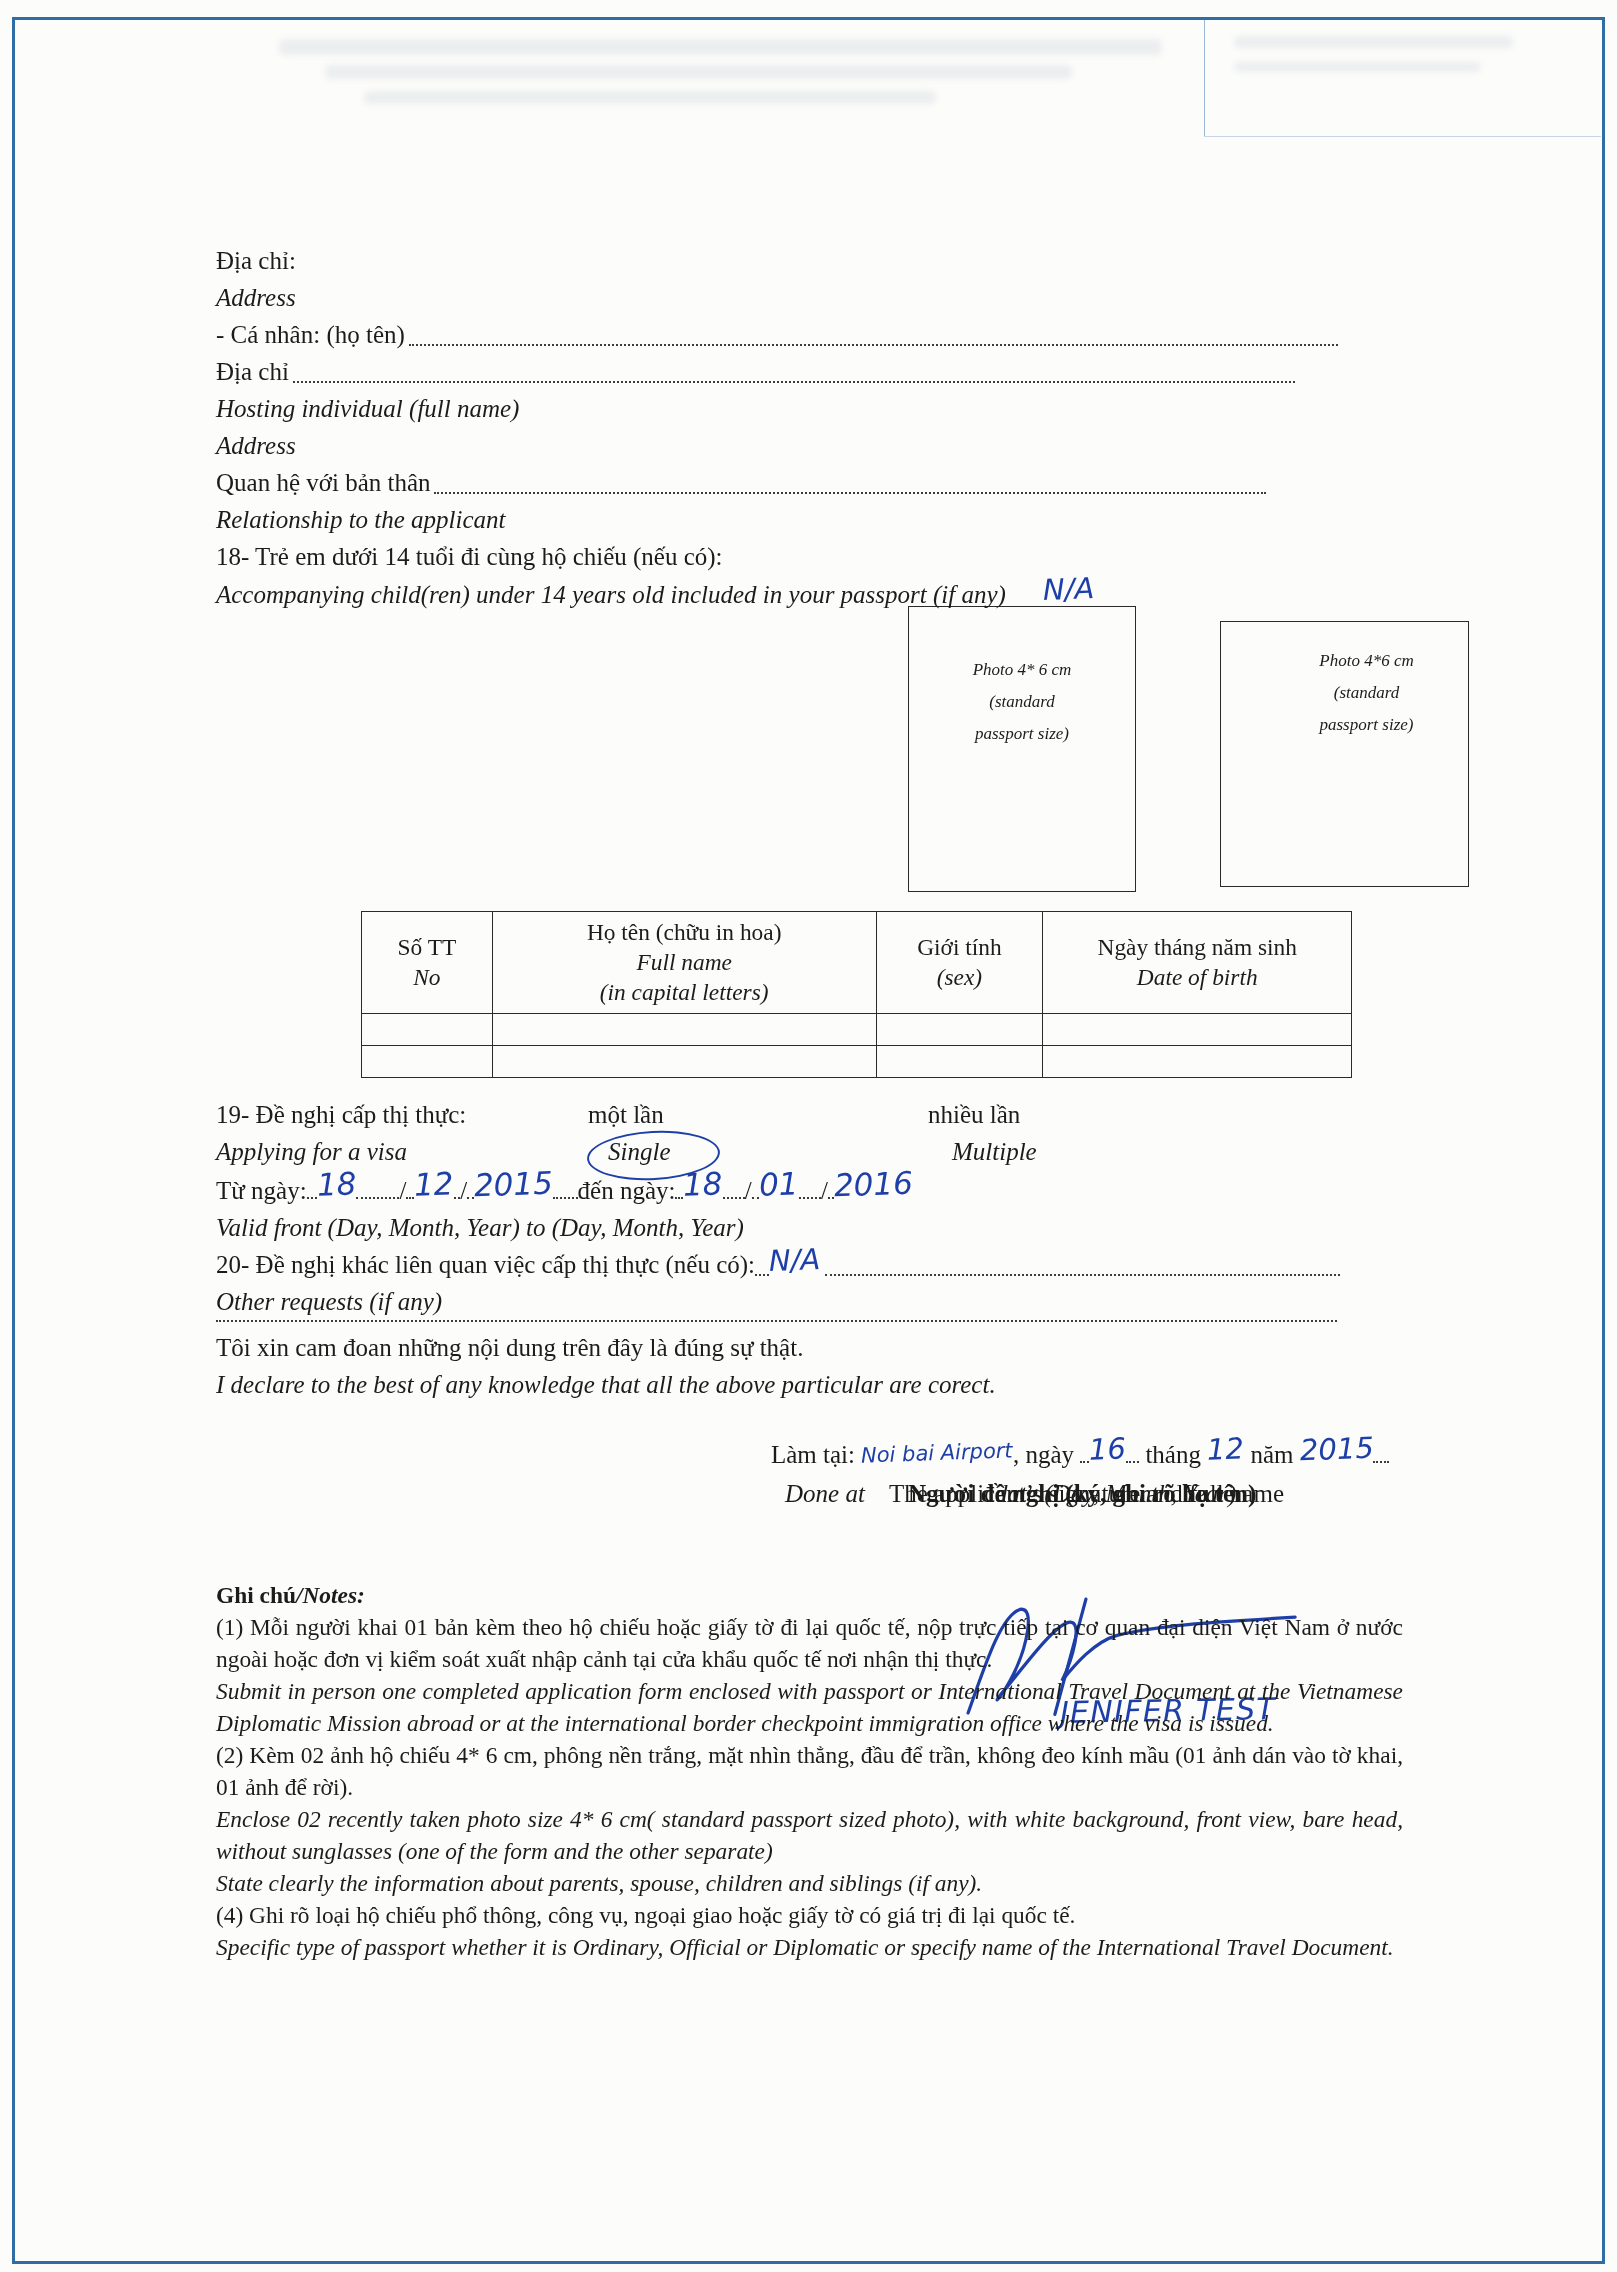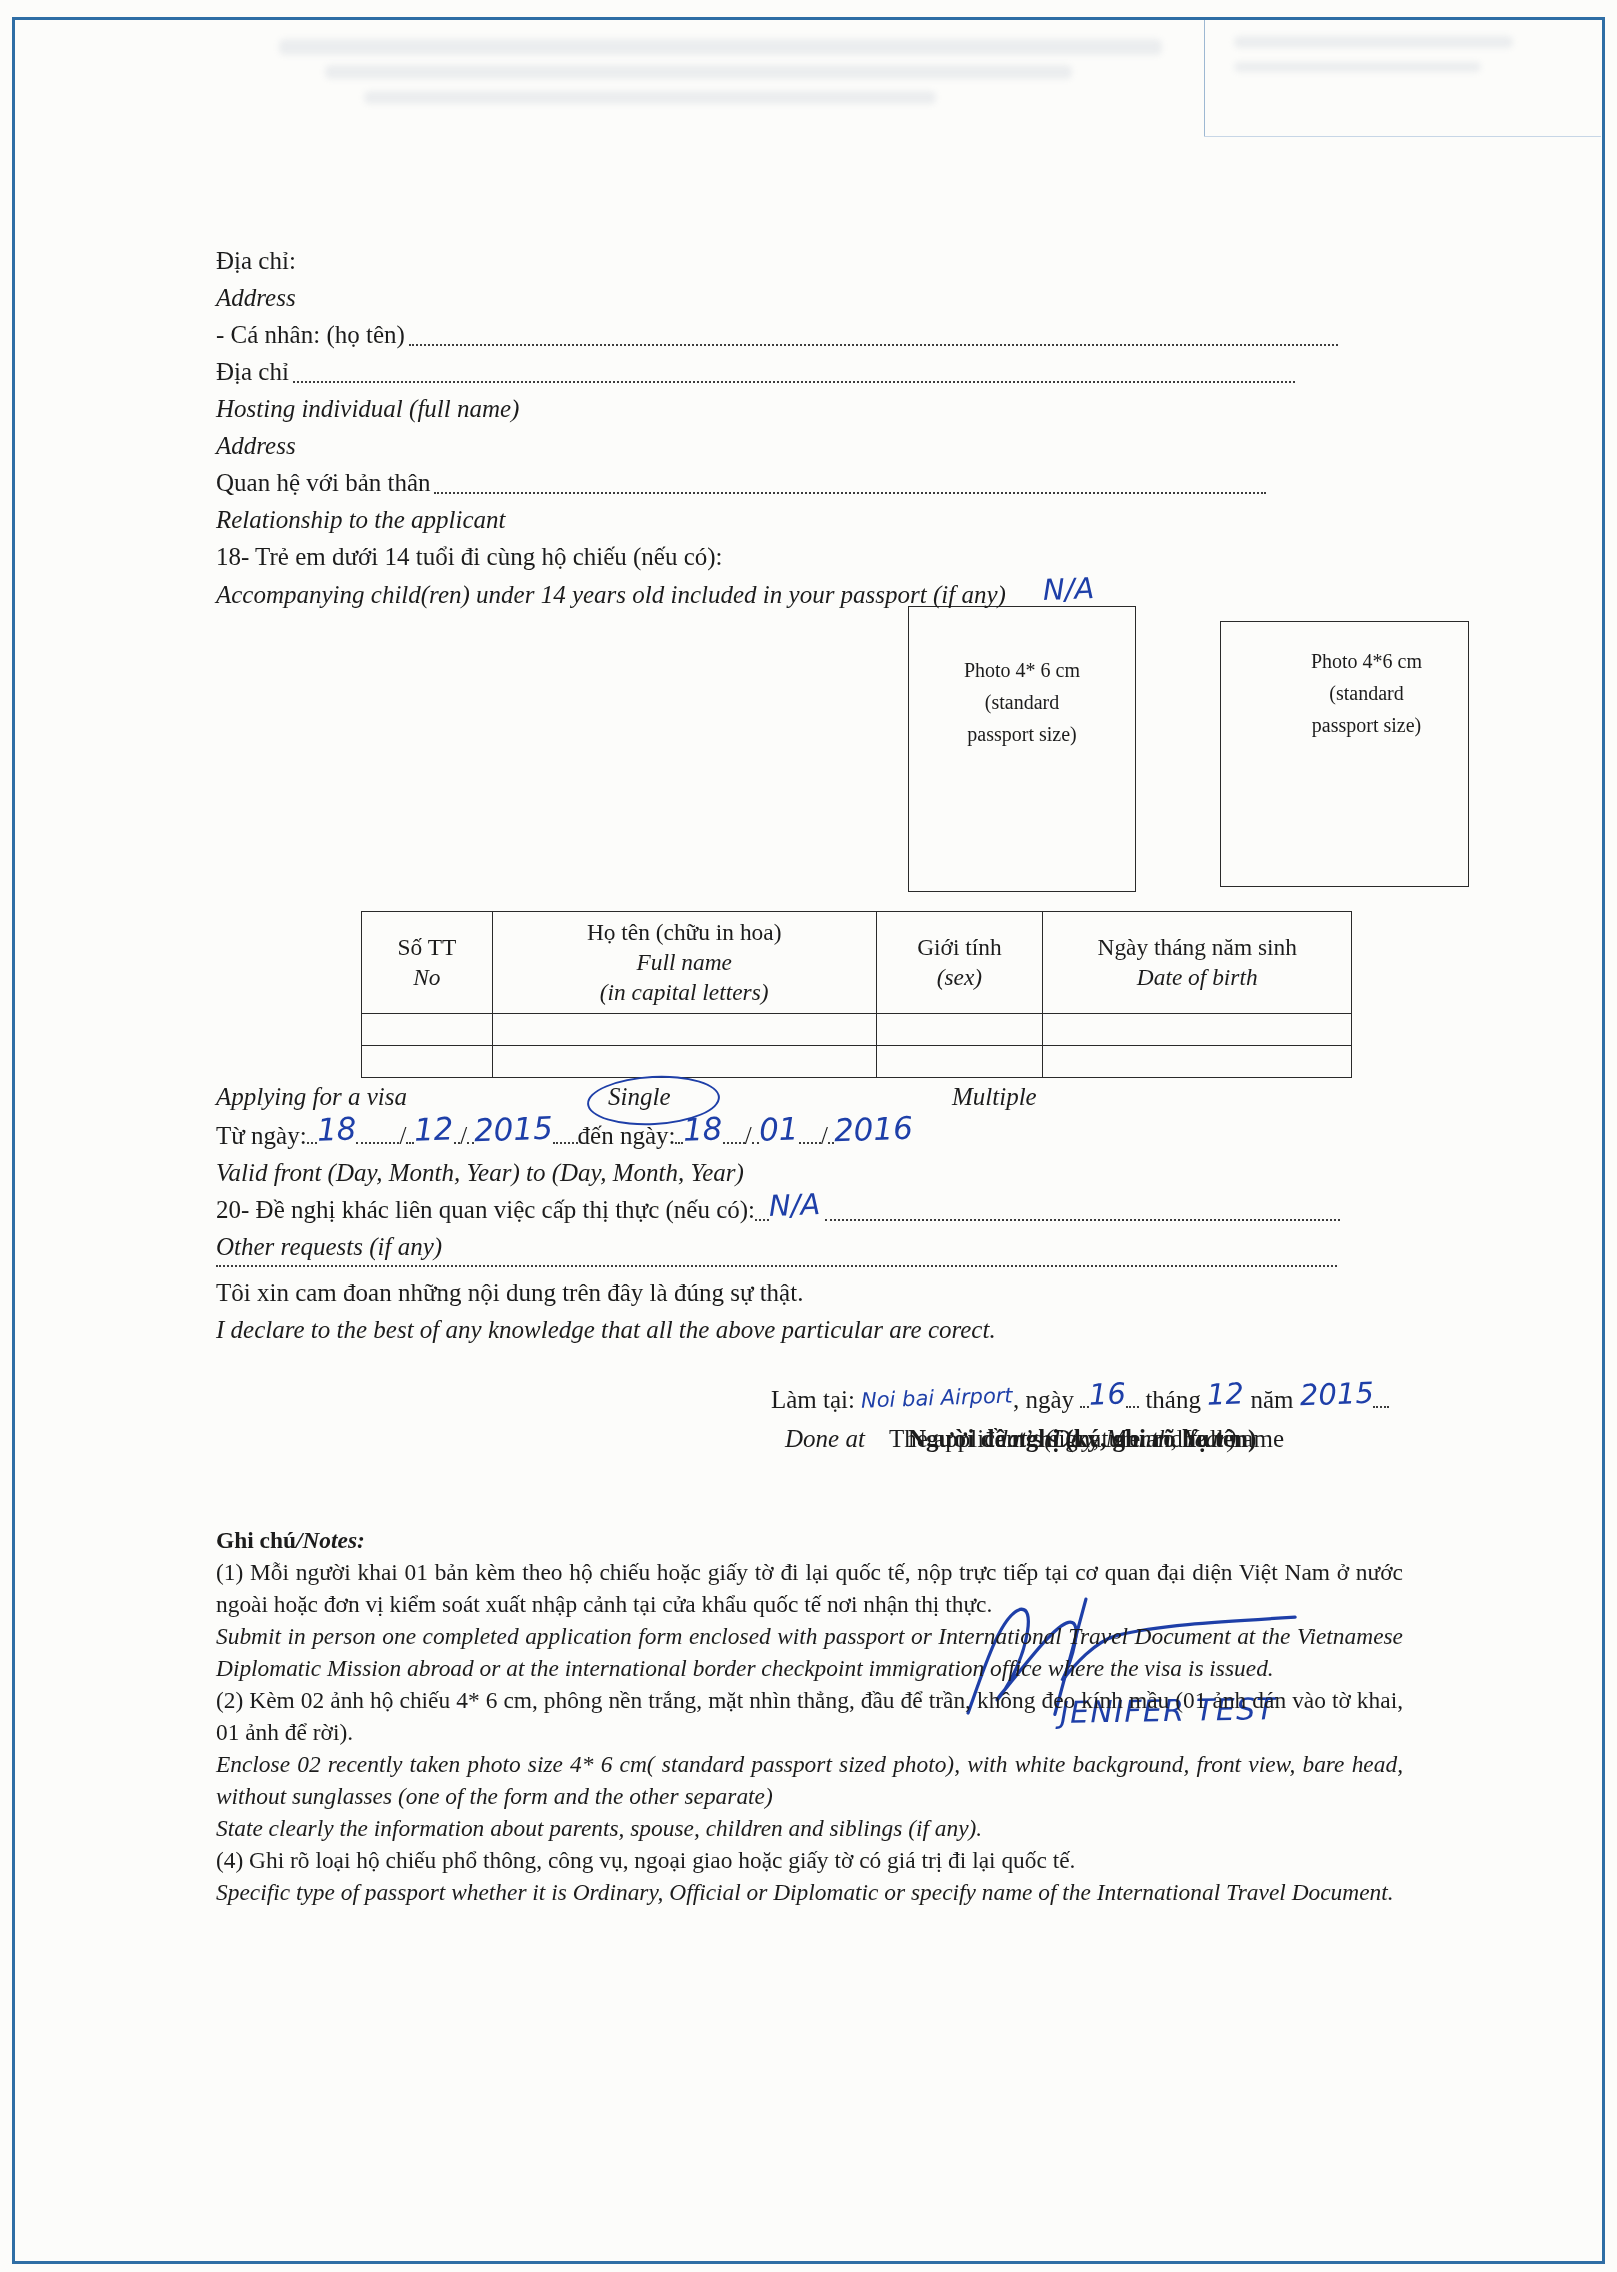--- a/index.html
+++ b/index.html
@@ -28,21 +28,21 @@
   .hand {
     font-family:"DejaVu Sans", sans-serif; font-style:italic;
     color:#1e3fa8; display:inline-block; transform:rotate(-2deg);
   }
   .hand-lg { font-size:31px; position:relative; top:-3.2px; }
   .hand-md { font-size:29px; position:relative; top:-3.9px; }
   .hand-sm { font-size:21px; position:relative; top:-2.6px; }
 
   .photo-box {
     position:absolute; border:1.9px solid #2a2a2a; background:transparent;
-    text-align:center; font-size:20px; line-height:32px;
+    text-align:center; font-size:17px; line-height:32px;font-style:italic;
   }
   .pb1 { left:908px; top:606px; width:226px; height:284px; padding-top:0; }
   .pb1 .inner { padding-top:47px; }
   .pb2 { left:1220px; top:621px; width:203px; height:264px;padding-left:44px; }
   .pb2 .inner { padding-top:23.4px; }
 
   table.kids {
     border-collapse:collapse; margin-left:145px; margin-top:1.3px;
     table-layout:fixed;
   }
@@ -169,20 +169,25 @@
       </tr>
       <tr class="empty">
         <td></td>
         <td></td>
         <td></td>
         <td></td>
       </tr>
     </tbody>
       </table>
 
+    <div class="t rel" style="margin-top:18px;">
+      <span>19- Đề nghị cấp thị thực:</span>
+      <span class="abs" style="left:372px;">một lần</span>
+      <span class="abs" style="left:712px;">nhiều lần</span>
+    </div>
     <div class="t rel">
       <span class="it">Applying for a visa</span>
       <span class="abs it rel-single" style="left:392px;">
         <span class="rel" style="position:relative;">
           <span>Single</span>
           <span class="circle"></span>
         </span>
       </span>
       <span class="abs it" style="left:736px;">Multiple</span>
     </div>

